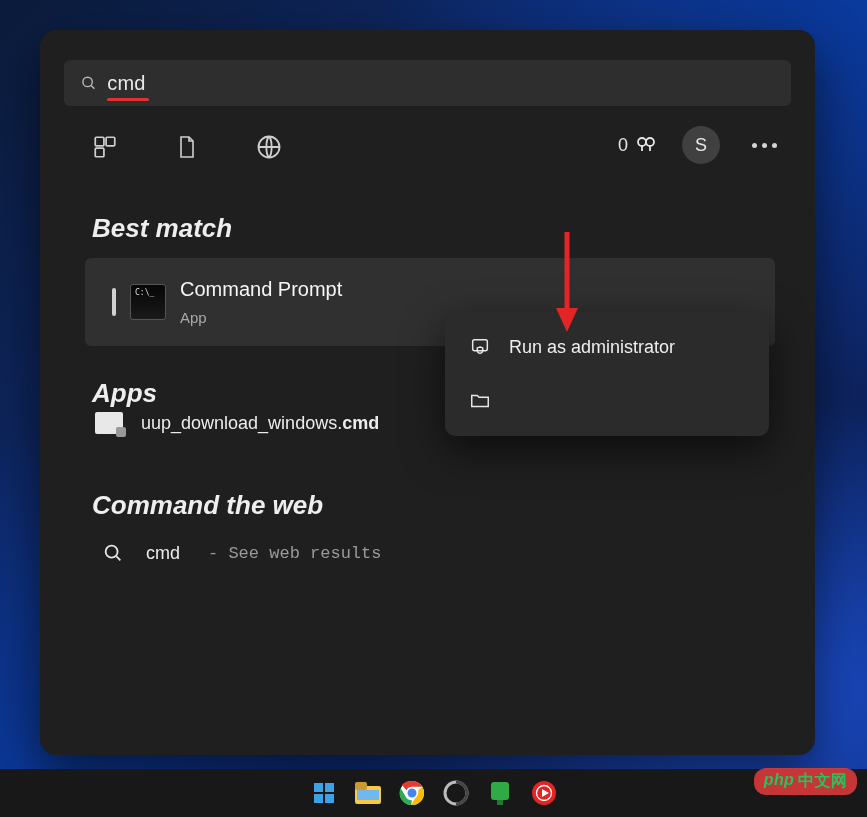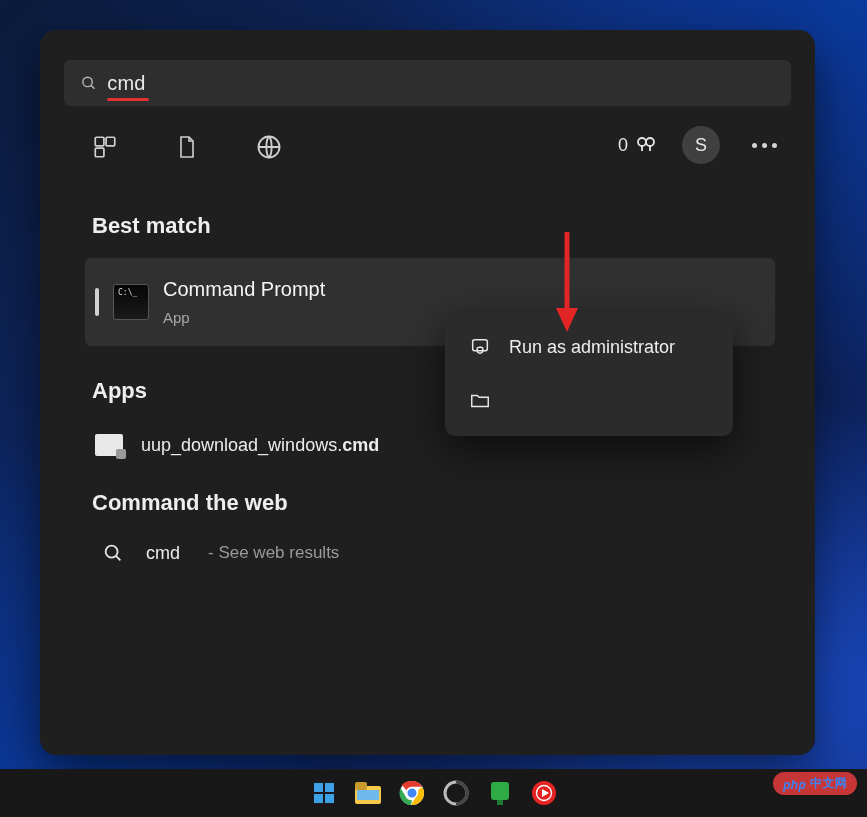--- a/index.html
+++ b/index.html
@@ -41,58 +41,58 @@
   }
   .right-cluster { position: absolute; right: 30px; top: 96px; display: flex; gap: 24px; align-items: center; }
   .points { display: flex; align-items: center; gap: 6px; font-size: 18px; color: #e5e5e5; }
   .avatar {
     width: 38px; height: 38px; border-radius: 50%; background: #404040; color: #e7e7e7;
     display: flex; align-items: center; justify-content: center; font-size: 18px; font-weight: 500;
   }
   .more-btn { display: flex; gap: 5px; padding: 8px; cursor: pointer; }
   .more-btn span { width: 5px; height: 5px; border-radius: 50%; background: #d4d4d4; }
 
-  .section-label { position: absolute; left: 52px; font-size: 22px; font-weight: 600; color: #eee; }
+  .section-label { position: absolute; left: 52px; font-size: 26px; font-weight: 600; color: #eee; font-style: italic; }
   .label-best { top: 183px; }
   .label-apps { top: 348px; }
   .label-web { top: 460px; }
 
   .best-match {
     position: absolute; left: 45px; top: 228px; width: 690px; height: 88px;
-    background: #303030; border-radius: 6px; display: flex; align-items: center; padding: 0 10px; gap: 14px;
+    background: #303030; border-radius: 6px; display: flex; align-items: center; padding: 0 27px; gap: 14px;
   }
   .accent-bar { width: 4px; height: 28px; background: #d2d2d2; border-radius: 2px; }
   .app-icon {
     width: 36px; height: 36px; background: linear-gradient(180deg,#060606,#1a1a1a);
     border: 1px solid #555; border-radius: 3px; position: relative;
   }
   .app-icon::before { content: "C:\\_"; position: absolute; top: 3px; left: 4px; font-size: 8px; color: #ddd; font-family: monospace; }
   .result-title { font-size: 20px; color: #f5f5f5; }
   .result-sub { font-size: 15px; color: #a8a8a8; margin-top: 8px; }
 
   .apps-row {
-    position: absolute; left: 55px; top: 404px; display: flex; align-items: center; gap: 18px;
+    position: absolute; left: 55px; top: 382px; display: flex; align-items: center; gap: 18px;
   }
   .cmd-file-icon {
     width: 28px; height: 22px; background: #e8e8e8; border-radius: 2px; position: relative; flex-shrink: 0;
   }
   .cmd-file-icon::after { content: ""; position: absolute; width: 10px; height: 10px; background: #999; border-radius: 2px; right: -3px; bottom: -3px; }
   .apps-row .txt { font-size: 18px; color: #ececec; }
   .apps-row .txt b { font-weight: 700; }
 
   .web-row {
     position: absolute; left: 62px; top: 512px; display: flex; align-items: center; gap: 22px;
   }
   .web-row svg { width: 22px; height: 22px; }
   .web-row .q { font-size: 18px; color: #ececec; }
-  .web-row .hint { font-size: 17px; color: #9a9a9a; margin-left: 6px; }
+  .web-row .hint { font-size: 17px; color: #9a9a9a; margin-left: 6px; font-family: Liberation Mono, monospace; }
 
   
   .context-menu {
-    position: absolute; left: 405px; top: 282px; width: 288px; background: #2b2b2b;
+    position: absolute; left: 405px; top: 282px; width: 324px; background: #2b2b2b;
     border-radius: 10px; padding: 8px 0; box-shadow: 0 14px 40px rgba(0,0,0,.6);
   }
   .menu-item {
     display: flex; align-items: center; gap: 18px; height: 54px; padding: 0 24px;
     font-size: 18px; color: #eee; cursor: pointer;
   }
   .menu-item svg { width: 22px; height: 22px; flex-shrink: 0; }
 
   
   .arrow-ann { position: absolute; left: 512px; top: 200px; }
@@ -100,22 +100,22 @@
   
   .taskbar {
     position: absolute; left: 0; bottom: 0; width: 100%; height: 48px;
     background: #181818; display: flex; justify-content: center; align-items: center; gap: 14px;
   }
   .tb-icon { width: 30px; height: 30px; border-radius: 4px; display: flex; align-items: center; justify-content: center; }
 
   
   .wm {
     position: absolute; right: 10px; bottom: 22px;
-    background: rgba(230,60,60,.85); color: #3b82f6; font-size: 12px; font-weight: 700;
-    padding: 3px 10px; border-radius: 12px; display: flex; align-items: flex-end; gap: 4px;
+    background: rgba(230,60,60,.85); color: #22c55e; font-size: 16px; font-weight: 700;
+    padding: 3px 10px; border-radius: 12px; display: flex; align-items: flex-start; gap: 4px;
     letter-spacing: .3px;
   }
 </style>
 </head>
 <body>
 
 <div class="wallpaper"></div>
 
 <div class="start-panel">
 

